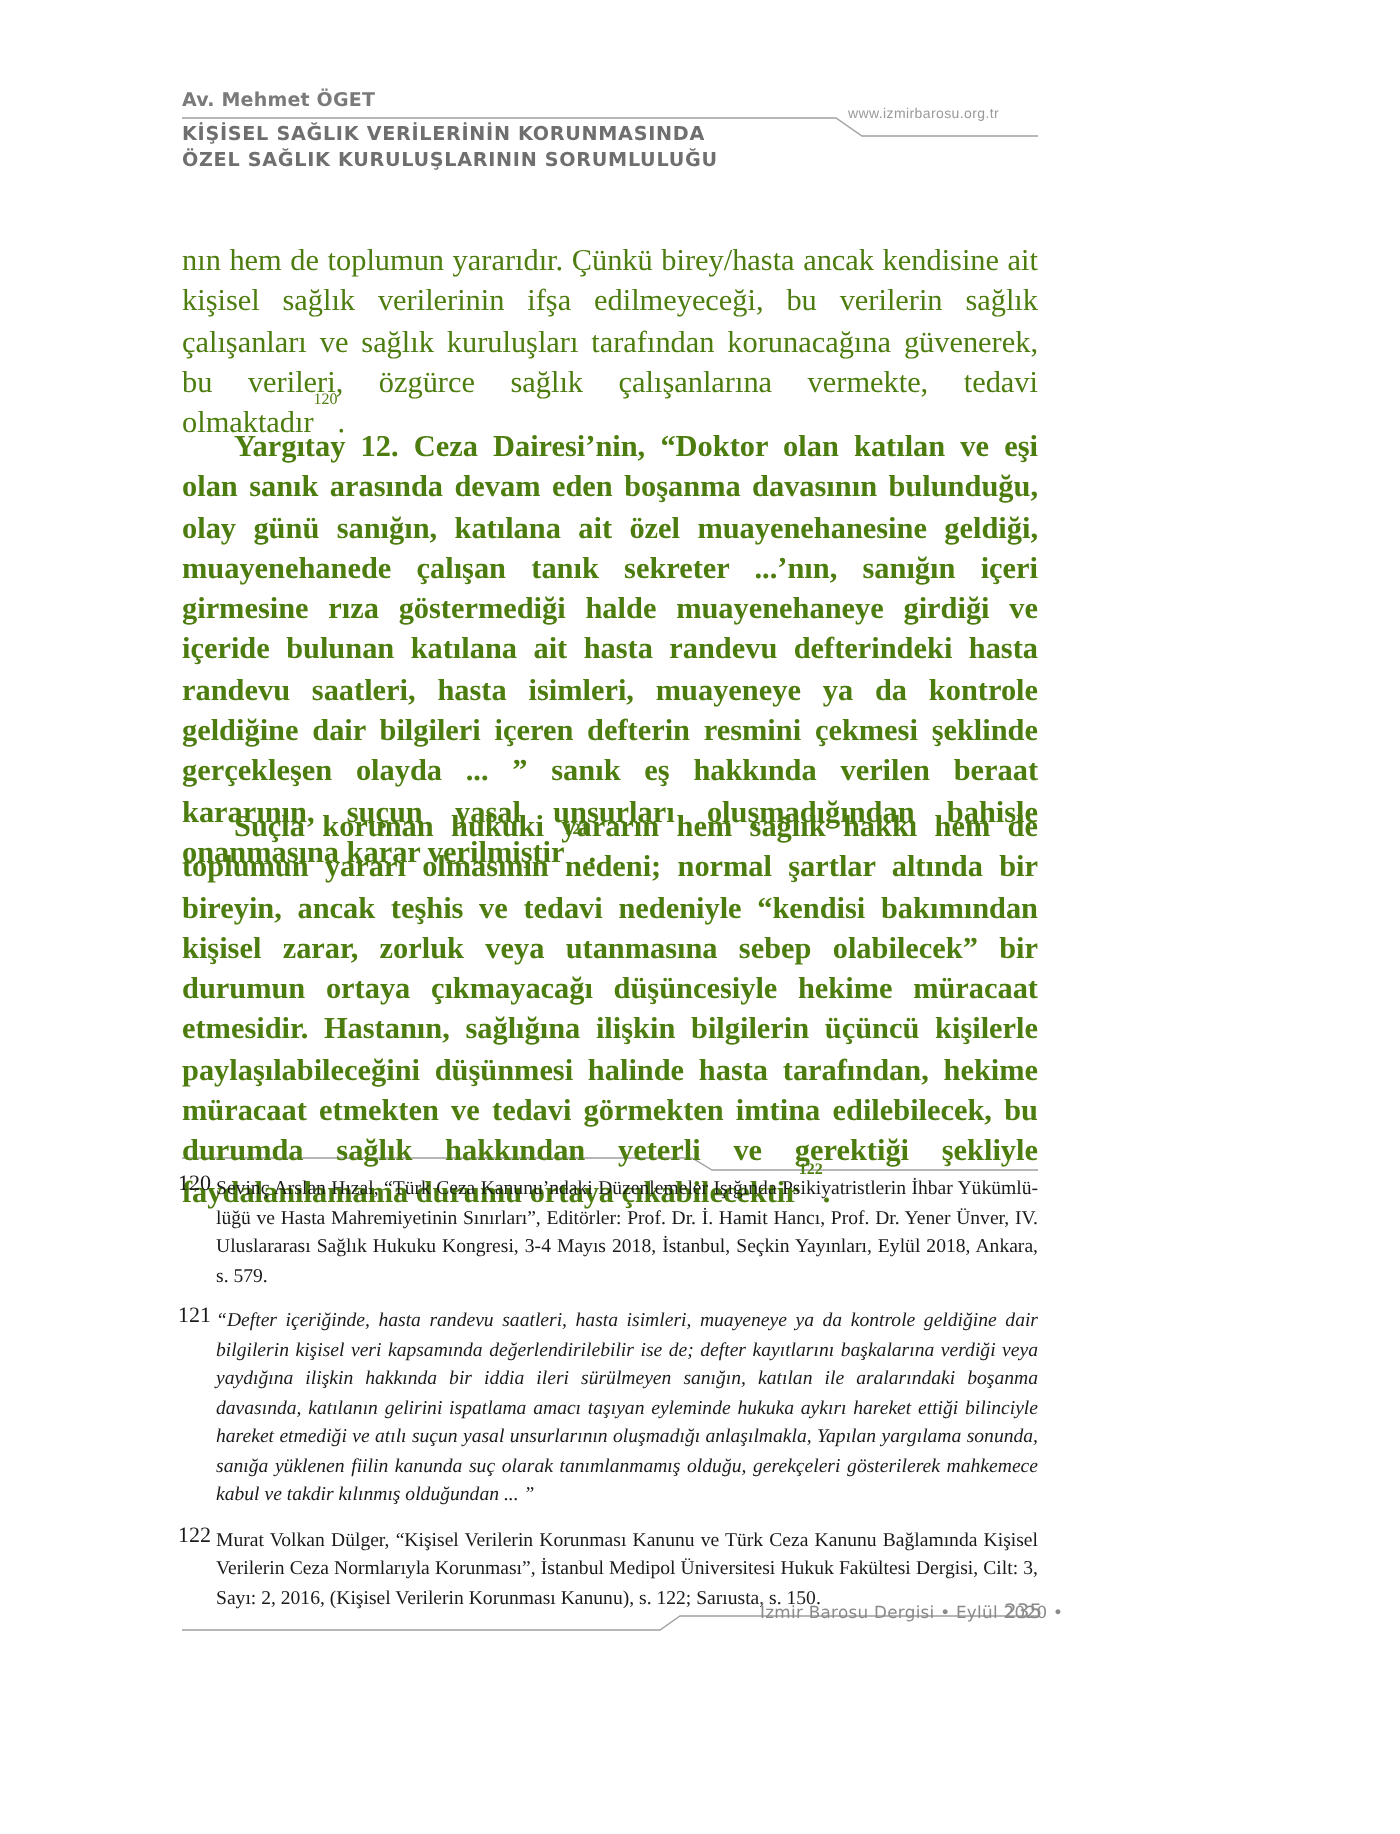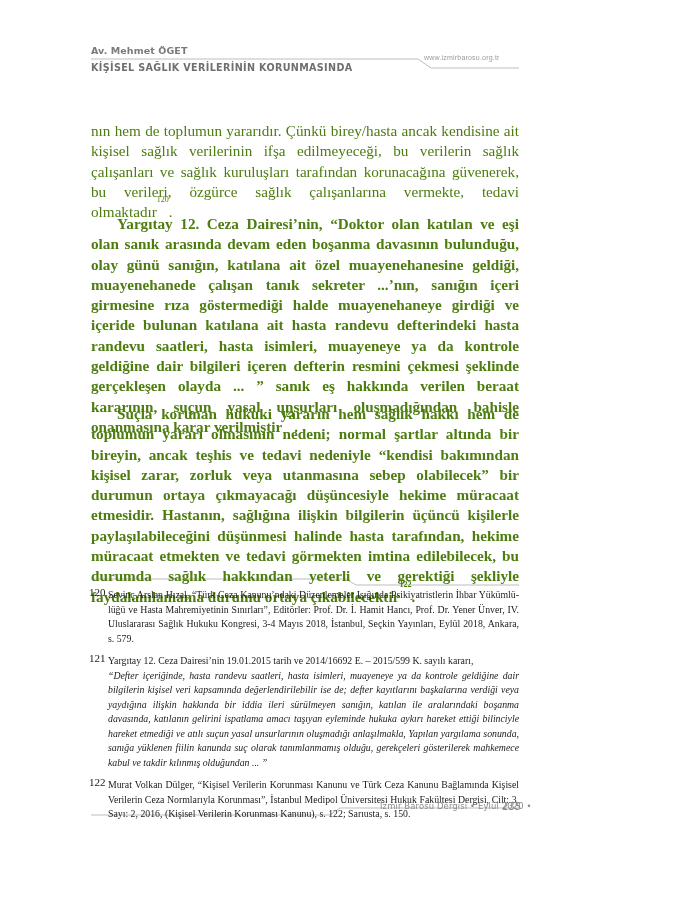--- a/index.html
+++ b/index.html
@@ -128,20 +128,21 @@
 
   <svg class="rule" viewBox="0 0 700 917">
     <polyline points="91,59 418,59 431,68 519,68" fill="none" stroke="#a0a0a0" stroke-width="0.7"></polyline>
     <polyline points="91,579 346,579 356,585 519,585" fill="none" stroke="#a0a0a0" stroke-width="0.7"></polyline>
     <polyline points="91,815 330,815 340,808 519,808" fill="none" stroke="#a0a0a0" stroke-width="0.7"></polyline>
   </svg>
 
   <div class="hdr-author">Av. Mehmet ÖGET</div>
   <div class="hdr-title">
     <div>KİŞİSEL SAĞLIK VERİLERİNİN KORUNMASINDA</div>
+    <div>ÖZEL SAĞLIK KURULUŞLARININ SORUMLULUĞU</div>
   </div>
   <div class="hdr-url">www.izmirbarosu.org.tr</div>
 
   <div class="body-text" style="top:121px;">
     <p><span>nın hem de toplumun yararıdır. Çünkü birey/hasta ancak kendisine ait kişisel sağlık verilerinin ifşa edilmeyeceği, bu verilerin sağlık çalışanları ve sağlık kuruluşları tarafından korunacağına güvenerek, bu verileri, öz­gürce sağlık çalışanlarına vermekte, tedavi olmaktadır</span><sup class="fn">120</sup><span>.</span></p>
   </div>
 
   <div class="body-text" style="top:214px;">
     <p class="indent"><span>Yargıtay 12. Ceza Dairesi’nin, “Doktor olan katılan ve eşi olan sanık arasında devam eden boşanma davasının bulunduğu, olay günü sanığın, katılana ait özel muayenehanesine geldiği, muayenehanede çalışan ta­nık sekreter ...’nın, sanığın içeri girmesine rıza göstermediği halde mua­yenehaneye girdiği ve içeride bulunan katılana ait hasta randevu defte­rindeki hasta randevu saatleri, hasta isimleri, muayeneye ya da kontrole geldiğine dair bilgileri içeren defterin resmini çekmesi şeklinde gerçek­leşen olayda ... ” sanık eş hakkında verilen beraat kararının, suçun yasal unsurları oluşmadığından bahisle onanmasına karar verilmiştir</span><sup class="fn">121</sup><span>.</span></p>
   </div>
@@ -150,21 +151,20 @@
     <p class="indent"><span>Suçla korunan hukuki yararın hem sağlık hakkı hem de toplumun yararı olmasının nedeni; normal şartlar altında bir bireyin, ancak teşhis ve tedavi nedeniyle “kendisi bakımından kişisel zarar, zorluk veya utan­masına sebep olabilecek” bir durumun ortaya çıkmayacağı düşüncesiyle hekime müracaat etmesidir. Hastanın, sağlığına ilişkin bilgilerin üçüncü kişilerle paylaşılabileceğini düşünmesi halinde hasta tarafından, hekime müracaat etmekten ve tedavi görmekten imtina edilebilecek, bu durum­da sağlık hakkından yeterli ve gerektiği şekliyle faydalanılamama duru­mu ortaya çıkabilecektir</span><sup class="fn">122</sup><span>.</span></p>
   </div>
 
   <div class="footnotes">
     <div class="fn-item" id="fn-120">
       <span class="fn-num">120</span>
       <span>Sevinç Arslan Hızal, “Türk Ceza Kanunu’ndaki Düzenlemeler Işığında Psikiyatristlerin İhbar Yükümlü­lüğü ve Hasta Mahremiyetinin Sınırları”, Editörler: Prof. Dr. İ. Hamit Hancı, Prof. Dr. Yener Ünver, IV. Uluslararası Sağlık Hukuku Kongresi, 3-4 Mayıs 2018, İstanbul, Seçkin Yayınları, Eylül 2018, Ankara, s. 579.</span>
     </div>
     <div class="fn-item" id="fn-121">
       <span class="fn-num">121</span>
-      <div>Yargıtay 12. Ceza Dairesi’nin 19.01.2015 tarih ve 2014/16692 E. – 2015/599 K. sayılı kararı,</div>
       <div class="it">“Defter içeriğinde, hasta randevu saatleri, hasta isimleri, muayeneye ya da kontrole geldiğine dair bilgilerin kişisel veri kapsamında değerlendirilebilir ise de; defter kayıtlarını başkalarına verdiği veya yaydığına ilişkin hakkında bir iddia ileri sürülmeyen sanığın, katılan ile aralarındaki boşanma davasında, katılanın gelirini ispatlama amacı taşıyan eyleminde hukuka aykırı hareket ettiği bilinciyle hareket etmediği ve atılı suçun yasal unsurlarının oluşmadığı anlaşılmakla, Yapılan yargılama sonunda, sanığa yüklenen fiilin kanunda suç olarak tanımlanmamış olduğu, gerekçeleri gösterilerek mahkemece kabul ve takdir kılınmış olduğundan ... ”</div>
     </div>
     <div class="fn-item" id="fn-122">
       <span class="fn-num">122</span>
       <span>Murat Volkan Dülger, “Kişisel Verilerin Korunması Kanunu ve Türk Ceza Kanunu Bağlamında Kişisel Verilerin Ceza Normlarıyla Korunması”, İstanbul Medipol Üniversitesi Hukuk Fakültesi Dergisi, Cilt: 3, Sayı: 2, 2016, (Kişisel Verilerin Korunması Kanunu), s. 122; Sarıusta, s. 150.</span>
     </div>
   </div>
 
   <div class="footer">İzmir Barosu Dergisi • Eylül 2020 •</div>
   <div class="page-number">235</div>

